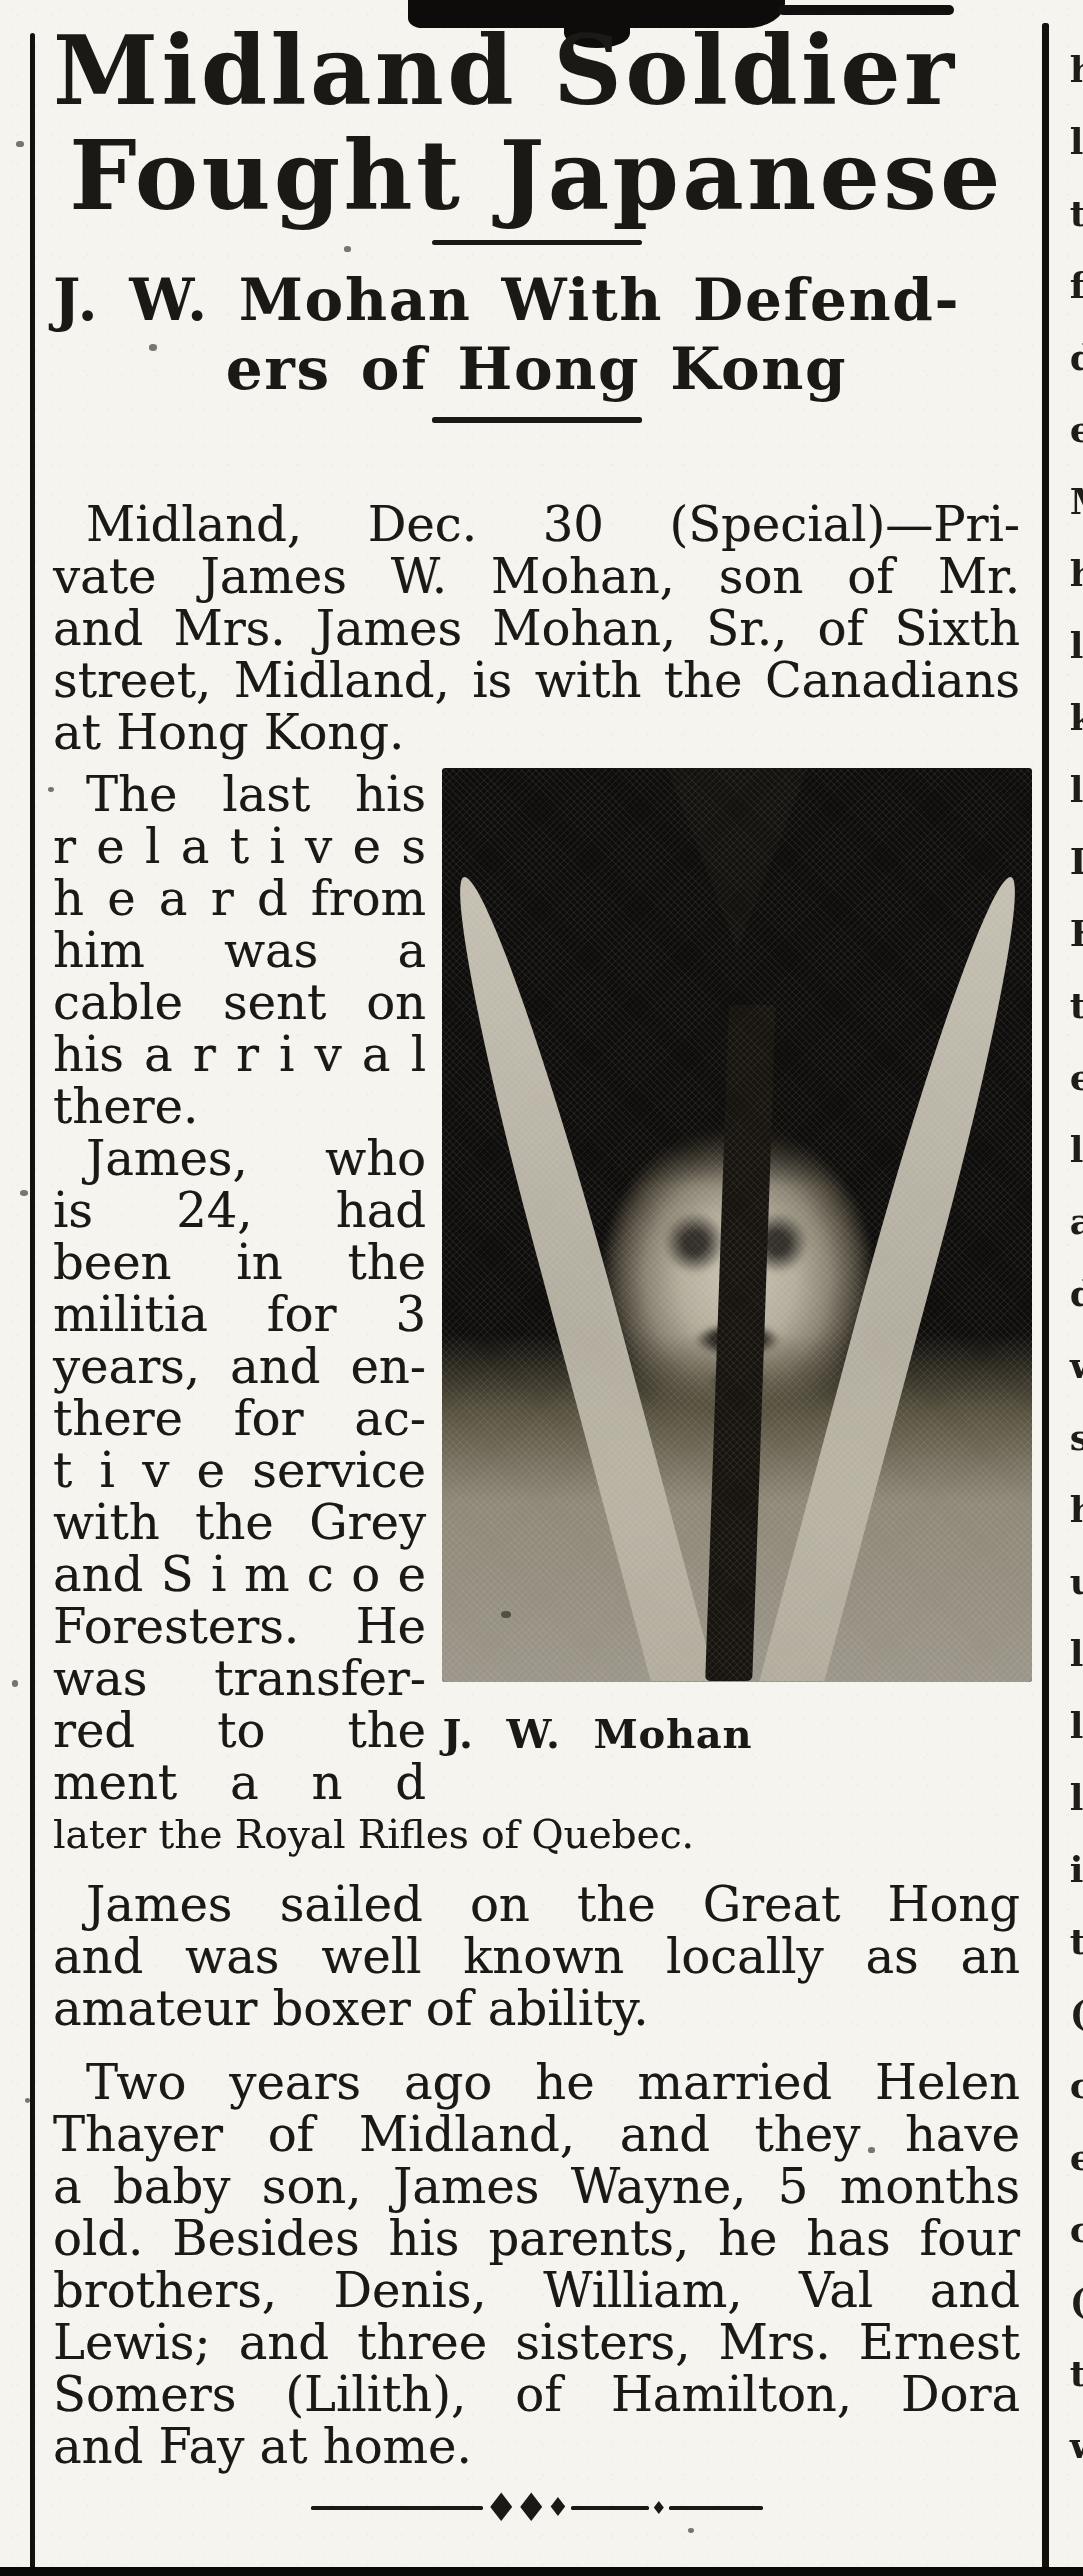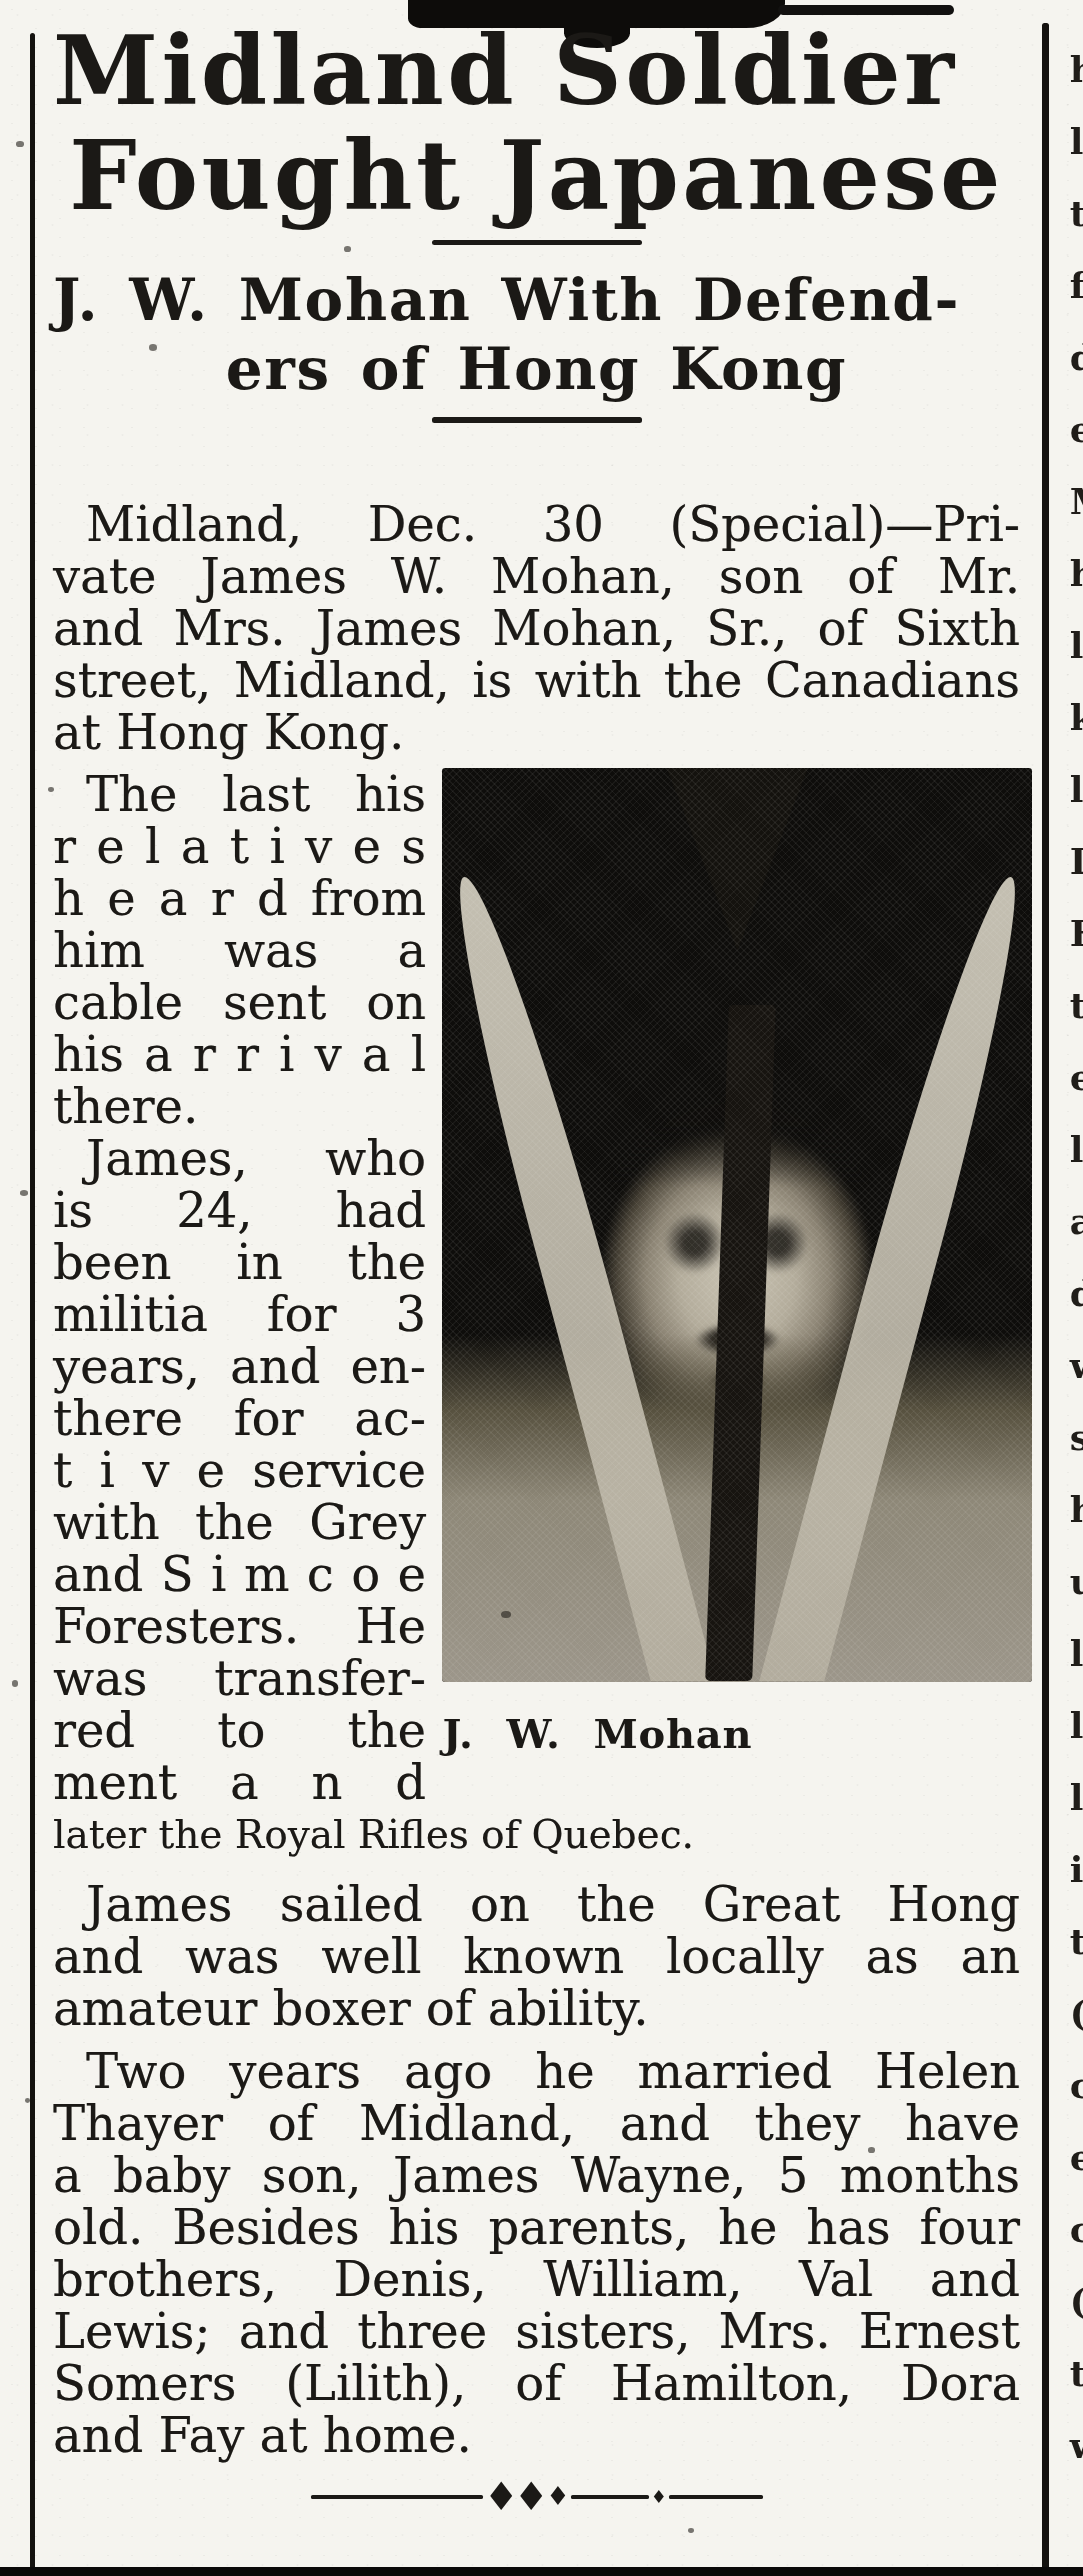--- a/index.html
+++ b/index.html
@@ -65,21 +65,21 @@
         clip-path:polygon(0 0,100% 0,50% 100%);}
   .tie{position:absolute;bottom:0;left:46.5%;width:8%;height:74%;background:#171410;transform:skewX(-2deg);border-radius:4.9px;}
   .halftone{position:absolute;inset:0;
         background-image:
           repeating-linear-gradient(45deg, rgba(245,244,239,0.06) 0 1.2px, transparent 1.2px 4.9px),
           repeating-linear-gradient(-45deg, rgba(245,244,239,0.05) 0 1.2px, transparent 1.2px 4.9px);}
   .caption{margin-top:29.5px;width:590px;text-align:left;font-weight:bold;font-size:40px;line-height:46px;
         word-spacing:18px;letter-spacing:0.8px;}
   .later-line{font-size:39px;line-height:52px;margin-top:1.6px;text-shadow:0.3px 0.3px 0.5px rgba(20,18,14,0.45);}
   .para-boxer{margin-top:16.4px;}
-  .para-family{margin-top:11px;}
+  .para-family{margin-top:22px;}
   .ornament{margin:16.4px 0 0 258px;display:flex;align-items:center;height:39px;}
   .orn-line{height:4.1px;background:#1b1916;border-radius:1.6px;}
   .ol1{width:172px;} .ol2{width:78px;} .ol3{width:94px;}
   .orn-dia{font-size:39px;line-height:39px;letter-spacing:-4.9px;margin:0 0.8px;}
   .orn-dia-sm{font-size:26px;line-height:39px;margin:0 1.6px;}
   .orn-dia-xs{font-size:18px;line-height:39px;margin:0 1.6px;}
   .bottom-bar{position:absolute;left:0;bottom:0;width:1083px;height:9px;background:#0a0908;}
   .speck{position:absolute;background:rgba(35,32,27,0.6);border-radius:50%;}
 </style>
 </head>

